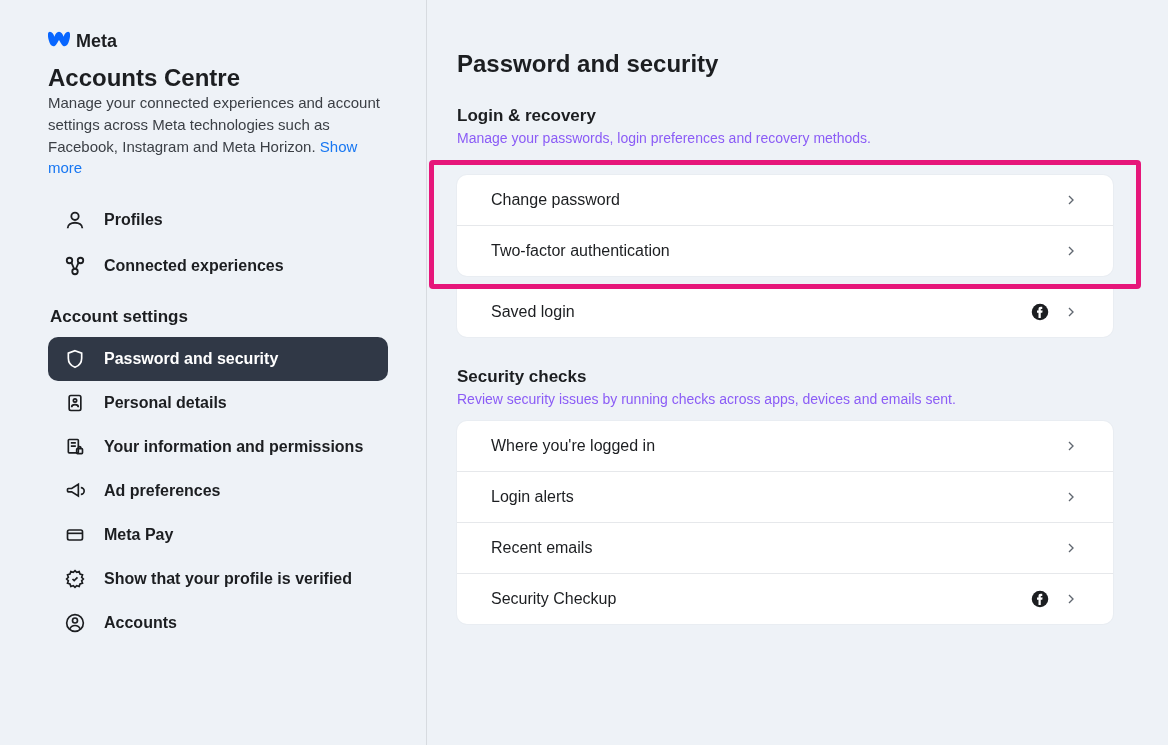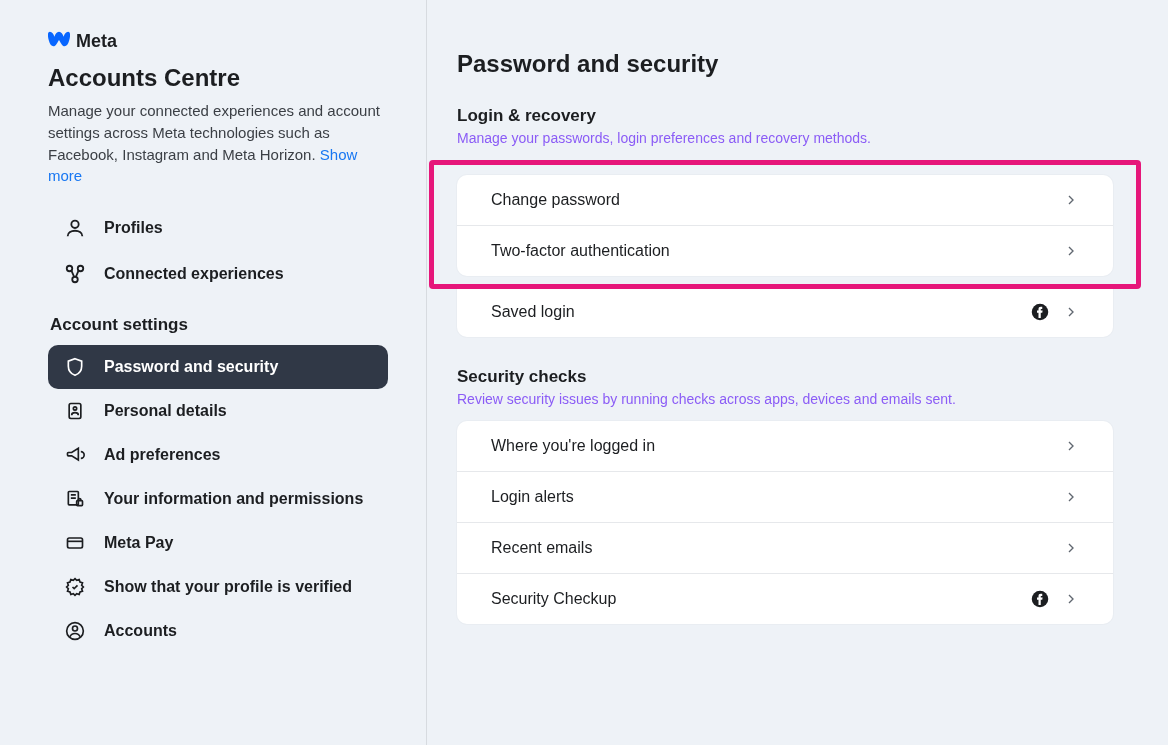--- a/index.html
+++ b/index.html
@@ -14,21 +14,21 @@
   }
   .sidebar {
     width: 427px;
     border-right: 1px solid #d7dbe0;
     padding: 28px 38px 20px 48px;
     background: #eef2f7;
   }
   .brand { display:flex; align-items:center; gap:6px; margin-bottom:10px;}
   .brand svg { width:22px; height:22px; }
   .brand-text { font-weight:700; font-size:18px; color:#1c1e21;}
-  .sidebar h1 { font-size:24px; font-weight:800; margin-bottom:8px;}
+  .sidebar h1 { font-size:24px; font-weight:800; margin-bottom:0;}
   .sidebar-desc { font-size:15px; line-height:1.45; color:#3b3f45; margin-bottom:18px;}
   .sidebar-desc a { color:#1877f2; text-decoration:none;}
   .nav-item {
     display:flex; align-items:center; gap:18px;
     padding:12px 16px; border-radius:10px; cursor:pointer;
     font-size:16px; color:#1c1e21; font-weight:600;
   }
   .nav-item .icon-wrap { width:22px; display:flex; justify-content:center; color:#1c1e21;}
   .nav-item.active { background:#303846; color:#fff;}
   .nav-item.active .icon-wrap { color:#fff;}
@@ -115,36 +115,36 @@
           <rect x="5" y="3" width="14" height="18" rx="2"></rect>
           <circle cx="12" cy="9" r="2"></circle>
           <path d="M8 17c0-2 2-3 4-3s4 1 4 3"></path>
         </svg>
     </span>
     <span>Personal details</span>
   </div>
   <div class="nav-item">
     <span class="icon-wrap">
       <svg width="20" height="20" viewBox="0 0 24 24" fill="none" stroke="currentColor" stroke-width="2">
-          <path d="M3 11v-1a1 1 0 011-1h4l8-5v14l-8-5H4a1 1 0 01-1-1z"></path>
-          <path d="M19 8a4 4 0 010 8"></path>
-        </svg>
-    </span>
-    <span>Ad preferences</span>
-  </div>
-  <div class="nav-item">
-    <span class="icon-wrap">
-      <svg width="20" height="20" viewBox="0 0 24 24" fill="none" stroke="currentColor" stroke-width="2">
           <rect x="4" y="3" width="12" height="16" rx="1"></rect>
           <path d="M7 7h6M7 11h6"></path>
           <rect x="14" y="14" width="7" height="6" rx="1"></rect>
           <path d="M16 14v-1a1.5 1.5 0 013 0v1"></path>
         </svg>
     </span>
     <span>Your information and permissions</span>
+  </div>
+  <div class="nav-item">
+    <span class="icon-wrap">
+      <svg width="20" height="20" viewBox="0 0 24 24" fill="none" stroke="currentColor" stroke-width="2">
+          <path d="M3 11v-1a1 1 0 011-1h4l8-5v14l-8-5H4a1 1 0 01-1-1z"></path>
+          <path d="M19 8a4 4 0 010 8"></path>
+        </svg>
+    </span>
+    <span>Ad preferences</span>
   </div>
   <div class="nav-item">
     <span class="icon-wrap">
       <svg width="20" height="20" viewBox="0 0 24 24" fill="none" stroke="currentColor" stroke-width="2">
           <rect x="3" y="6" width="18" height="12" rx="2"></rect>
           <path d="M3 10h18"></path>
         </svg>
     </span>
     <span>Meta Pay</span>
   </div>

